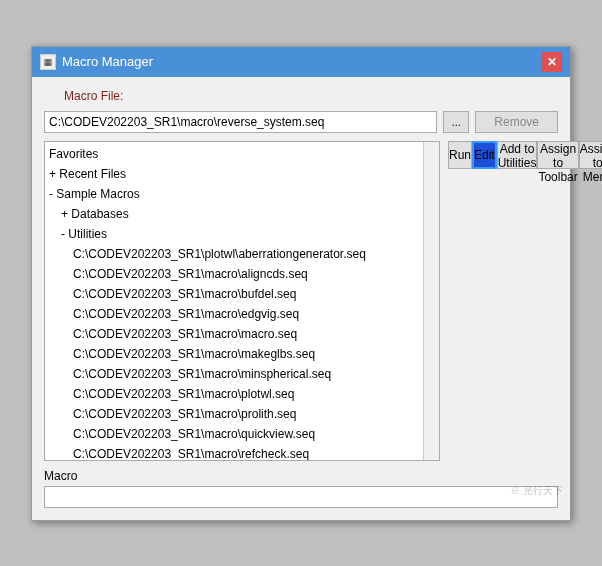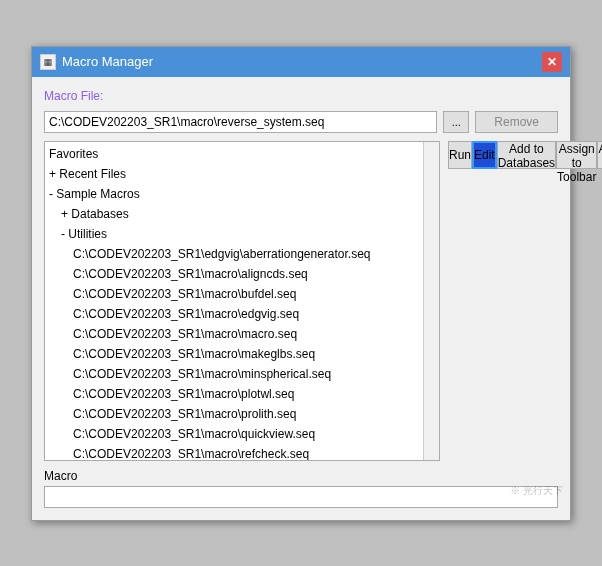--- a/index.html
+++ b/index.html
@@ -63,22 +63,23 @@
       padding: 12px;
     }
     .field-row {
       display: flex;
       align-items: center;
       margin-bottom: 8px;
       gap: 6px;
     }
     .field-label {
       font-size: 12px;
-      color: #8b5cf6;
+      color: #7f1d1d;
       white-space: nowrap;
+      margin-left: 20px;
     }
     .field-input {
       flex: 1;
       height: 22px;
       border: 1px solid #aaa;
       background: white;
       padding: 0 4px;
       font-size: 12px;
     }
     .browse-btn {
@@ -211,39 +212,39 @@
 
       <div class="main-area">
 
         <div class="tree-panel">
           <div class="tree-content" id="tree-container">
               <div class="tree-item">Favorites</div>
               <div class="tree-item">+  Recent Files</div>
               <div class="tree-item">-  Sample Macros</div>
               <div class="tree-item indent1">+  Databases</div>
               <div class="tree-item indent1">-  Utilities</div>
-              <div class="tree-item indent2">C:\CODEV202203_SR1\edgvig\aberrationgenerator.seq</div>
+              <div class="tree-item indent2">C:\CODEV202203_SR1\plotwl\aberrationgenerator.seq</div>
               <div class="tree-item indent2">C:\CODEV202203_SR1\macro\aligncds.seq</div>
               <div class="tree-item indent2">C:\CODEV202203_SR1\macro\bufdel.seq</div>
               <div class="tree-item indent2">C:\CODEV202203_SR1\macro\edgvig.seq</div>
               <div class="tree-item indent2">C:\CODEV202203_SR1\macro\macro.seq</div>
               <div class="tree-item indent2">C:\CODEV202203_SR1\macro\makeglbs.seq</div>
               <div class="tree-item indent2">C:\CODEV202203_SR1\macro\minspherical.seq</div>
               <div class="tree-item indent2">C:\CODEV202203_SR1\macro\plotwl.seq</div>
               <div class="tree-item indent2">C:\CODEV202203_SR1\macro\prolith.seq</div>
               <div class="tree-item indent2">C:\CODEV202203_SR1\macro\quickview.seq</div>
               <div class="tree-item indent2">C:\CODEV202203_SR1\macro\refcheck.seq</div>
             </div>
           <div class="tree-scrollbar-hint"></div>
         </div>
 
         <div class="buttons-panel">
           <button class="action-btn">Run</button>
           <button class="action-btn active">Edit</button>
-          <button class="action-btn">Add to Databases</button>
+          <button class="action-btn">Add to Utilities</button>
           <button class="action-btn">Assign to Toolbar</button>
           <button class="action-btn">Assign to Menu</button>
           <button class="action-btn">Close</button>
         </div>
       </div>
 
       <div class="macro-section">
         <div class="macro-label">Macro</div>
         <input class="macro-input" type="text" style="">
       </div>

